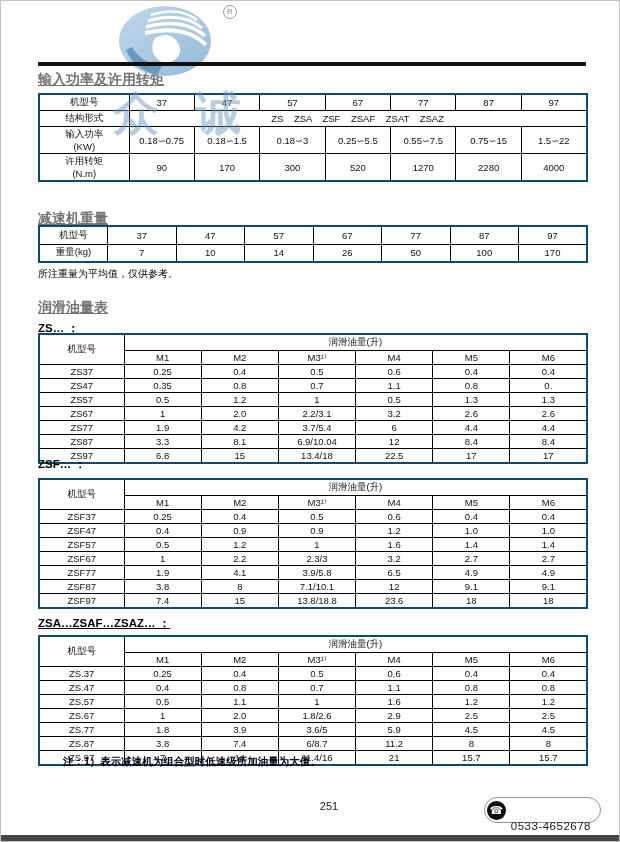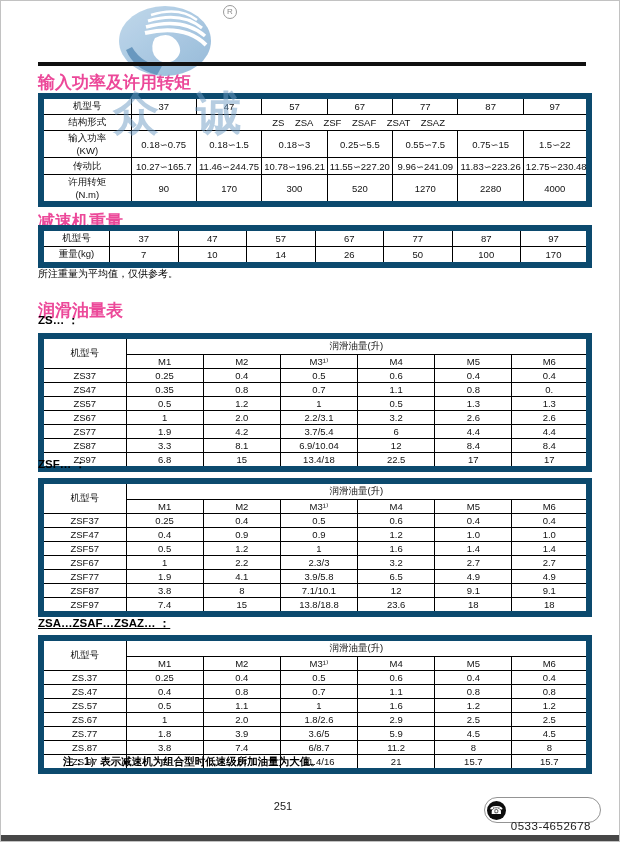--- a/index.html
+++ b/index.html
@@ -15,46 +15,46 @@
     left:222px; top:4px; width:12px; height:12px; border:1px solid #9a9a9a;
     border-radius:50%; font-size:8px; line-height:12px; text-align:center; color:#8a8a8a;
   }
   .watermark{
     left:112px; top:82px; z-index:5; pointer-events:none;
     font-size:46px; font-weight:700; letter-spacing:12px;
     color:#6f9cc4; opacity:.5; white-space:nowrap;
   }
   
   .toprule{left:37px; top:61px; width:548px; height:4px; background:#101010; z-index:3;}
-  .sec-title{font-size:17px; font-weight:700; color:#ec4899; white-space:nowrap;}
+  .sec-title{font-size:14px; font-weight:700; color:#737373; white-space:nowrap;text-decoration:underline;}
   .sub-title{font-size:11.5px; font-weight:700; color:#000; white-space:nowrap;}
   .note{font-size:10px; color:#000;}
   .footnote{font-size:10.5px; font-weight:700; color:#000;}
   
   table.tbl{
     border-collapse:collapse; table-layout:fixed; width:548px;
-    font-size:9.5px; background:transparent; border:6px solid #0c4a6e;
+    font-size:9.5px; background:transparent; border:2px solid #0c4a6e;
   }
   table.tbl th, table.tbl td{
     border:1px solid #000; text-align:center; vertical-align:middle;
     padding:1px 2px; font-weight:400; overflow:hidden;
   }
   .pre{white-space:pre-line;}
   .spread{white-space:pre;}
   
   .t-power tr:nth-child(1){height:15px;}
   .t-power tr:nth-child(2){height:13px;margin-left:35px;}
   .t-power tr:nth-child(3){height:24px;}
   .t-power tr:nth-child(4){height:17px;}
   .t-power tr:nth-child(5){height:25px;}
   .t-weight tr{height:18px;}
   .t-oil thead tr{height:12px;}
   .t-oil tbody tr{height:13px;}
   
-  .pageno{left:0; top:799px; width:564px; text-align:center; font-size:11px; color:#1a1a1a;}
+  .pageno{left:0; top:799px; width:564px; text-align:center; font-size:11px; color:#1a1a1a;padding-left:46px;}
   .phonebadge{
     right:18px; top:796px; height:22px; display:flex; align-items:center;
     border:1.5px solid #949494; border-radius:13px; background:#fff;
     padding:1px 9px 1px 2px; gap:5px;
   }
   .phoneicon{
     width:19px; height:19px; border-radius:50%; background:#0d0d0d; color:#fff;
     font-size:11px; line-height:19px; text-align:center; flex:0 0 auto;
   }
   .phonenum{font-size:11.5px; color:#222; letter-spacing:.5px; white-space:nowrap;margin-top:32px;}
@@ -112,30 +112,20 @@
 (KW)</th>
       <td>0.18∽0.75</td>
           <td>0.18∽1.5</td>
           <td>0.18∽3</td>
           <td>0.25∽5.5</td>
           <td>0.55∽7.5</td>
           <td>0.75∽15</td>
           <td>1.5∽22</td>
         </tr>
       <tr>
-        <th>传动比</th>
-      <td>10.27∽165.7</td>
-          <td>11.46∽244.75</td>
-          <td>10.78∽196.21</td>
-          <td>11.55∽227.20</td>
-          <td>9.96∽241.09</td>
-          <td>11.83∽223.26</td>
-          <td>12.75∽230.48</td>
-        </tr>
-      <tr>
         <th class="pre">许用转矩
 (N.m)</th>
       <td>90</td>
           <td>170</td>
           <td>300</td>
           <td>520</td>
           <td>1270</td>
           <td>2280</td>
           <td>4000</td>
         </tr>
@@ -167,21 +157,21 @@
           <td>50</td>
           <td>100</td>
           <td>170</td>
         </tr>
     </tbody>
   </table>
   <div class="abs note" style="left:37px; top:266px;">所注重量为平均值，仅供参考。</div>
 
   <div class="abs sec-title" style="left:37px; top:298px;">润滑油量表</div>
 
-  <div class="abs sub-title" style="left:37px; top:312px;">ZS… ：</div>
+  <div class="abs sub-title" style="left:37px; top:320px;">ZS… ：</div>
   <table class="abs tbl t-oil" style="left:37px; top:332px;">
     <colgroup>
         <col style="width:85px">
         <col span="6" style="width:77.2px">
       </colgroup>
   <thead>
         <tr>
           <th rowspan="2">机型号</th>
           <th colspan="6">润滑油量(升)</th>
         </tr>

